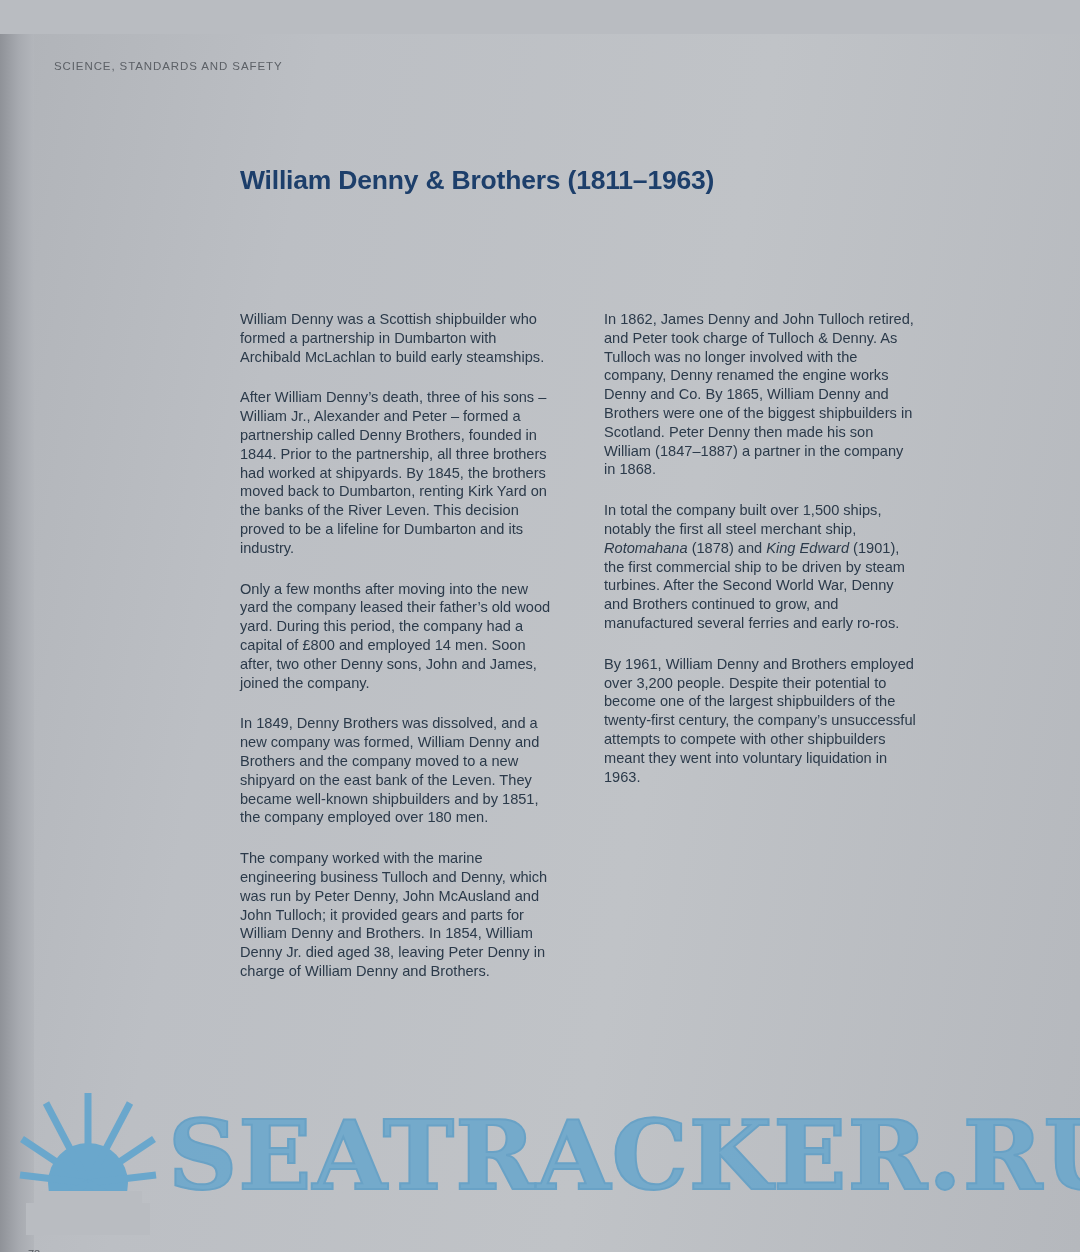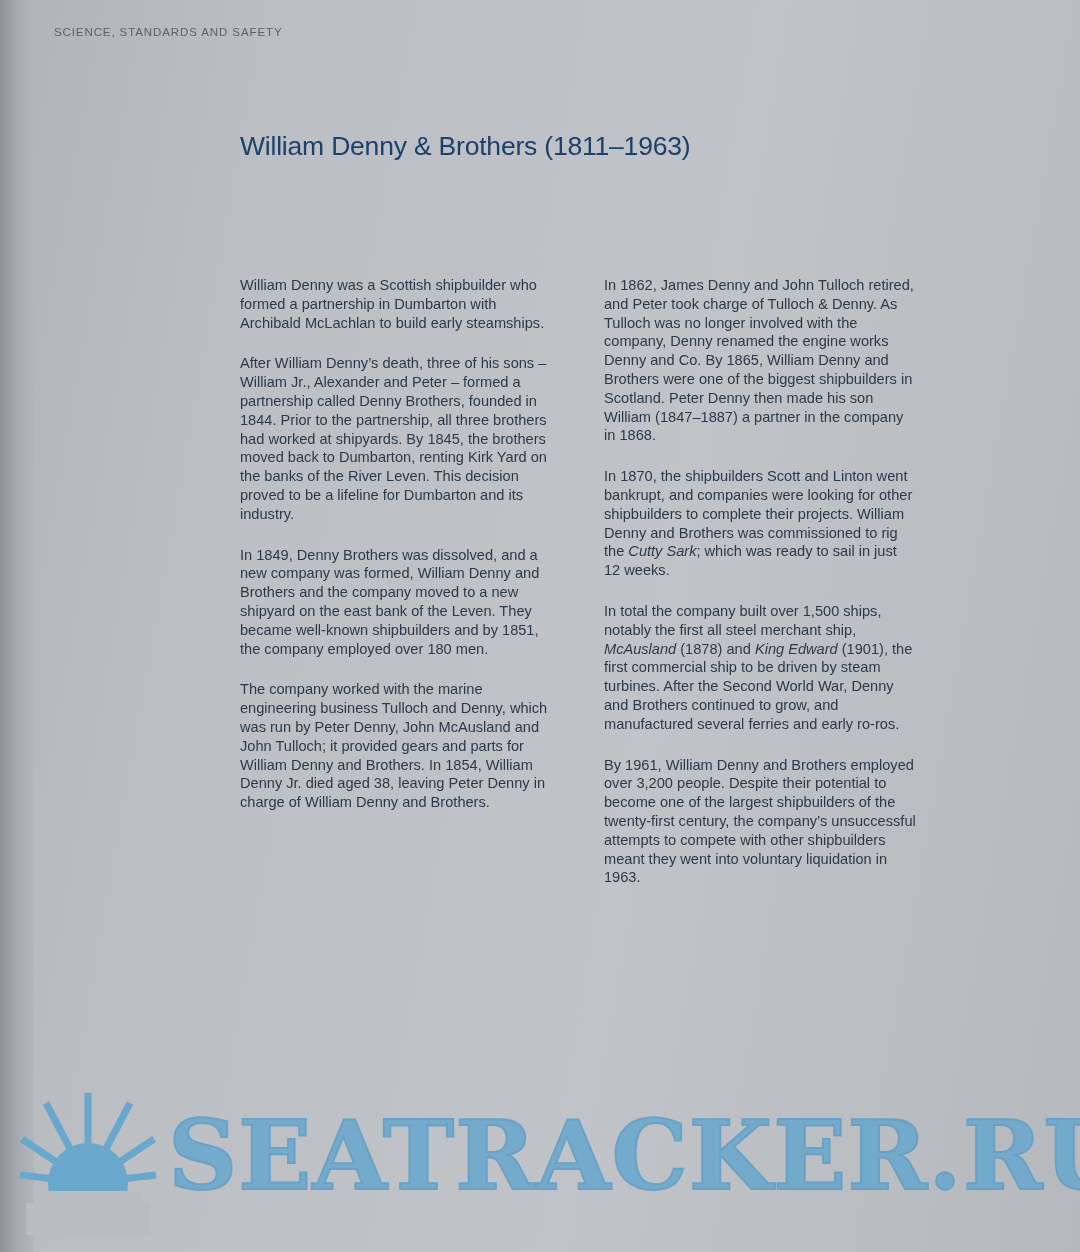--- a/index.html
+++ b/index.html
@@ -11,20 +11,21 @@
     height: 1252px;
     background: #b9bcc1;
     font-family: "Liberation Sans", sans-serif;
     overflow: hidden;
     position: relative;
   }
   .page {
     position: absolute;
     inset: 0;
     background: linear-gradient(100deg, #b0b3b8 0%, #bcbfc4 25%, #c0c3c7 60%, #b5b8bd 100%);
+    margin-top: 34px;
   }
   .left-edge {
     position: absolute;
     left: 0; top: 0;
     width: 34px; height: 1252px;
     background: linear-gradient(90deg, #8f9298 0%, #a7aab0 55%, #b3b6bb 100%);
   }
   .running-head {
     position: absolute;
     left: 54px;
@@ -32,21 +33,21 @@
     font-size: 11.5px;
     letter-spacing: 0.9px;
     color: #5c6066;
     font-weight: 400;
   }
   .title {
     position: absolute;
     left: 240px;
     top: 113px;
     font-size: 26.5px;
-    font-weight: normal;
+    font-weight: bold;
     color: #1d3f6b;
     letter-spacing: -0.2px;
     text-align: center;
   }
   .columns {
     position: absolute;
     left: 240px;
     top: 276px;
     width: 676px;
     display: flex;
@@ -108,27 +109,27 @@
   <div class="left-edge"></div>
 
   <div class="running-head">SCIENCE, STANDARDS AND SAFETY</div>
 
   <h1 class="title">William Denny &amp; Brothers (1811–1963)</h1>
 
   <div class="columns">
     <div class="col">
       <p>William Denny was a Scottish shipbuilder who formed a partnership in Dumbarton with Archibald McLachlan to build early steamships.</p>
       <p>After William Denny’s death, three of his sons – William Jr., Alexander and Peter – formed a partnership called Denny Brothers, founded in 1844. Prior to the partnership, all three brothers had worked at shipyards. By 1845, the brothers moved back to Dumbarton, renting Kirk Yard on the banks of the River Leven. This decision proved to be a lifeline for Dumbarton and its industry.</p>
+      <p>Only a few months after moving into the new yard the company leased their father’s old wood yard. During this period, the company had a capital of £800 and employed 14 men. Soon after, two other Denny sons, John and James, joined the company.</p>
       <p>In 1849, Denny Brothers was dissolved, and a new company was formed, William Denny and Brothers and the company moved to a new shipyard on the east bank of the Leven. They became well-known shipbuilders and by 1851, the company employed over 180 men.</p>
       <p>The company worked with the marine engineering business Tulloch and Denny, which was run by Peter Denny, John McAusland and John Tulloch; it provided gears and parts for William Denny and Brothers. In 1854, William Denny Jr. died aged 38, leaving Peter Denny in charge of William Denny and Brothers.</p>
     </div>
     <div class="col">
       <p>In 1862, James Denny and John Tulloch retired, and Peter took charge of Tulloch &amp; Denny. As Tulloch was no longer involved with the company, Denny renamed the engine works Denny and Co. By 1865, William Denny and Brothers were one of the biggest shipbuilders in Scotland. Peter Denny then made his son William (1847–1887) a partner in the company in 1868.</p>
-      <p>In 1870, the shipbuilders Scott and Linton went bankrupt, and companies were looking for other shipbuilders to complete their projects. William Denny and Brothers was commissioned to rig the <em>Cutty Sark</em>; which was ready to sail in just 12 weeks.</p>
-      <p>In total the company built over 1,500 ships, notably the first all steel merchant ship, <em>McAusland</em> (1878) and <em>King Edward</em> (1901), the first commercial ship to be driven by steam turbines. After the Second World War, Denny and Brothers continued to grow, and manufactured several ferries and early ro-ros.</p>
+      <p>In total the company built over 1,500 ships, notably the first all steel merchant ship, <em>Rotomahana</em> (1878) and <em>King Edward</em> (1901), the first commercial ship to be driven by steam turbines. After the Second World War, Denny and Brothers continued to grow, and manufactured several ferries and early ro-ros.</p>
       <p>By 1961, William Denny and Brothers employed over 3,200 people. Despite their potential to become one of the largest shipbuilders of the twenty-first century, the company’s unsuccessful attempts to compete with other shipbuilders meant they went into voluntary liquidation in 1963.</p>
     </div>
   </div>
 
   <div class="page-number">78</div>
 
   <div class="watermark">
     <svg class="wm-sun" viewBox="0 0 140 148">
       <g fill="#6aa7cc">
         <circle cx="70" cy="96" r="40"></circle>

